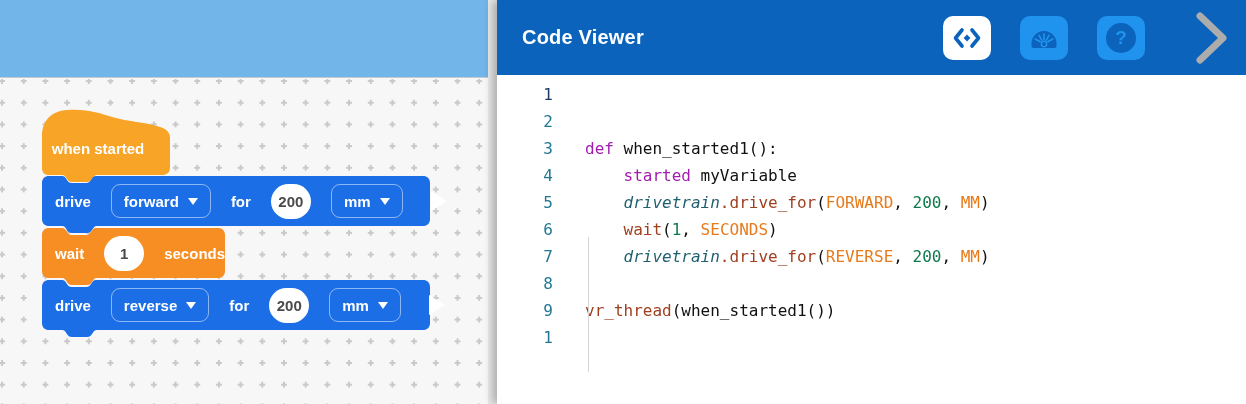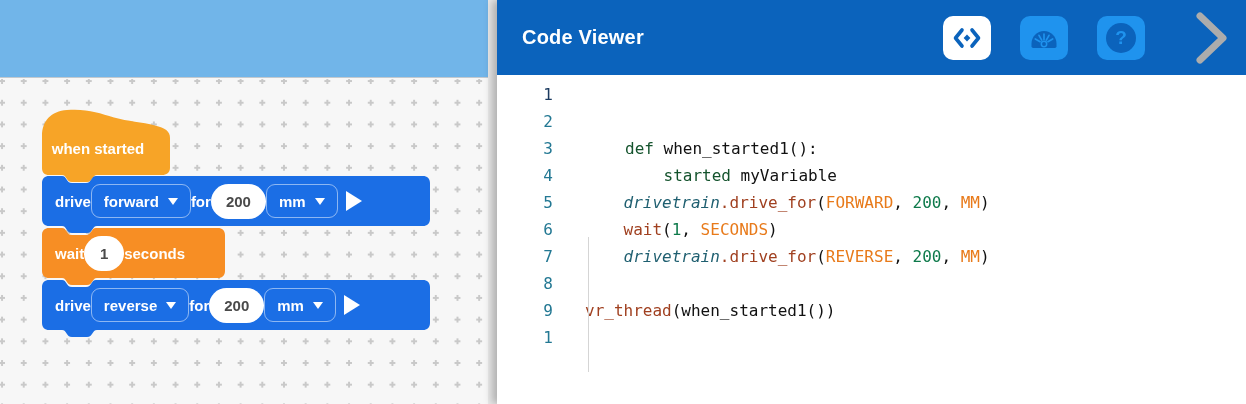--- a/index.html
+++ b/index.html
@@ -15,21 +15,21 @@
     background-image:
       radial-gradient(3.6px 1.1px at 10.85px 10.85px, #C9C9C9 98%, rgba(0,0,0,0) 100%),
       radial-gradient(1.1px 3.6px at 10.85px 10.85px, #C9C9C9 98%, rgba(0,0,0,0) 100%);
     background-size:21.7px 21.7px; background-position:-8.8px -8.8px; }
   .gutter { position:absolute; left:488px; top:0; width:9px; height:404px; background:#EBEBEB; }
 
   
   .block { position:absolute; }
   .block svg { position:absolute; left:0; top:0; display:block; }
   .blk-row { position:relative; z-index:1; height:50px; display:flex; align-items:center;
-    padding:0 13px; gap:0; }
+    padding:0 13px; gap:20px; }
   .blk-label { color:#fff; font-weight:bold; font-size:15px; white-space:nowrap; }
   .hat-label { position:absolute; z-index:1; left:0; right:0; top:32px; text-align:center;
     color:#fff; font-weight:bold; font-size:15px; }
   .dropdown { display:flex; align-items:center; gap:9px; height:34px; padding:0 12px;
     border:1px solid rgba(255,255,255,0.5); border-radius:9px; cursor:pointer; }
   .dropdown .dd-text { color:#fff; font-weight:bold; font-size:15px; white-space:nowrap; }
   .caret { width:0; height:0; border-left:5.5px solid transparent;
     border-right:5.5px solid transparent; border-top:7px solid #fff; }
   .pill { height:35px; min-width:40px; background:#fff; border-radius:18px;
     display:flex; align-items:center; justify-content:center; padding:0 15px;
@@ -56,21 +56,21 @@
 
   
   .code-area { position:absolute; left:0; top:75px; width:749px; height:329px;
     background:#fff; padding-top:6px;
     font-family:"DejaVu Sans Mono", monospace; font-size:16px; line-height:27px; }
   .code-line { display:flex; height:27px; }
   .ln { width:56px; text-align:right; color:#237893; flex:none; }
   .ln-active { color:#1B3A5F; }
   .code-text { padding-left:32px; white-space:pre; color:#111; }
   .c-pl   { color:#111111; }
-  .c-kw   { color:#14532d;margin-left:40px; }
+  .c-kw   { color:#a21caf; }
   .c-fn   { color:#A04020; }
   .c-cls  { color:#1F5F70;font-style:italic; }
   .c-num  { color:#0E7A4B; }
   .c-const{ color:#E87A1A; }
   .indent-guide { position:absolute; left:91px; top:162px; width:1px; height:135px;
     background:#D5D5D5; }
 </style>
 </head>
 <body>
 

